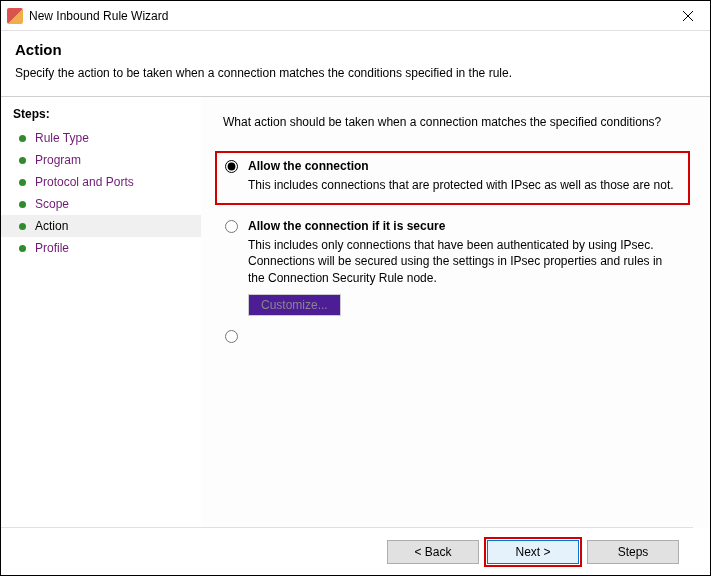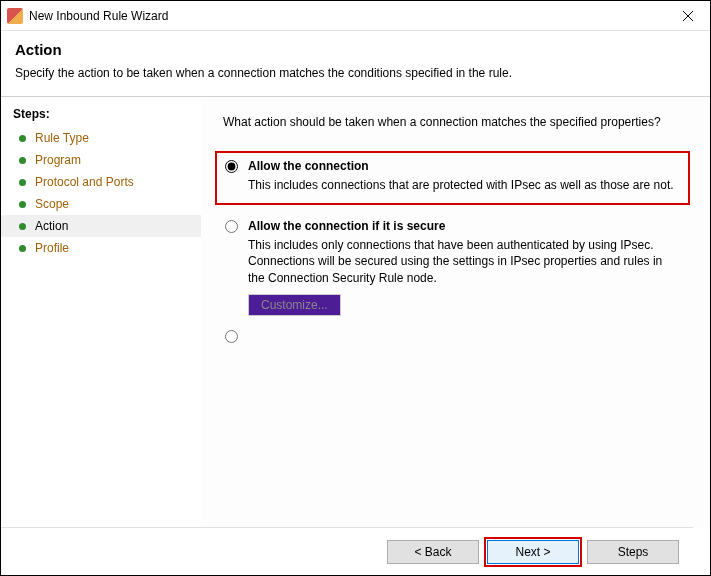--- a/index.html
+++ b/index.html
@@ -62,21 +62,21 @@
     font-weight: bold;
     padding: 2px 12px 6px 12px;
     font-family: Tahoma, sans-serif;
     font-size: 12px;
   }
   .step {
     display: flex;
     align-items: center;
     padding: 4px 8px 4px 18px;
     font-size: 12px;
-    color: #a16207;
+    color: #701a75;
     cursor: pointer;
   }
   .step .bullet {
     width: 7px; height: 7px;
     border-radius: 50%;
     background: #2e8b2e;
     margin-right: 9px;
     flex-shrink: 0;
   }
   .step.active {
@@ -202,21 +202,21 @@
           <span>Action</span>
         </div>
         <div class="step">
           <span class="bullet"></span>
           <span>Profile</span>
         </div>
       </div>
   </div>
 
   <div class="main">
-    <div class="prompt">What action should be taken when a connection matches the specified properties?</div>
+    <div class="prompt">What action should be taken when a connection matches the specified conditions?</div>
 
     <div class="option highlighted">
       <div class="opt-row">
         <input type="radio" class="radio" name="act" checked="" style="">
         <span class="opt-label">Allow the connection</span>
       </div>
       <div class="opt-desc">This includes connections that are protected with IPsec as well as those are not.</div>
     </div>
 
     <div class="option">

